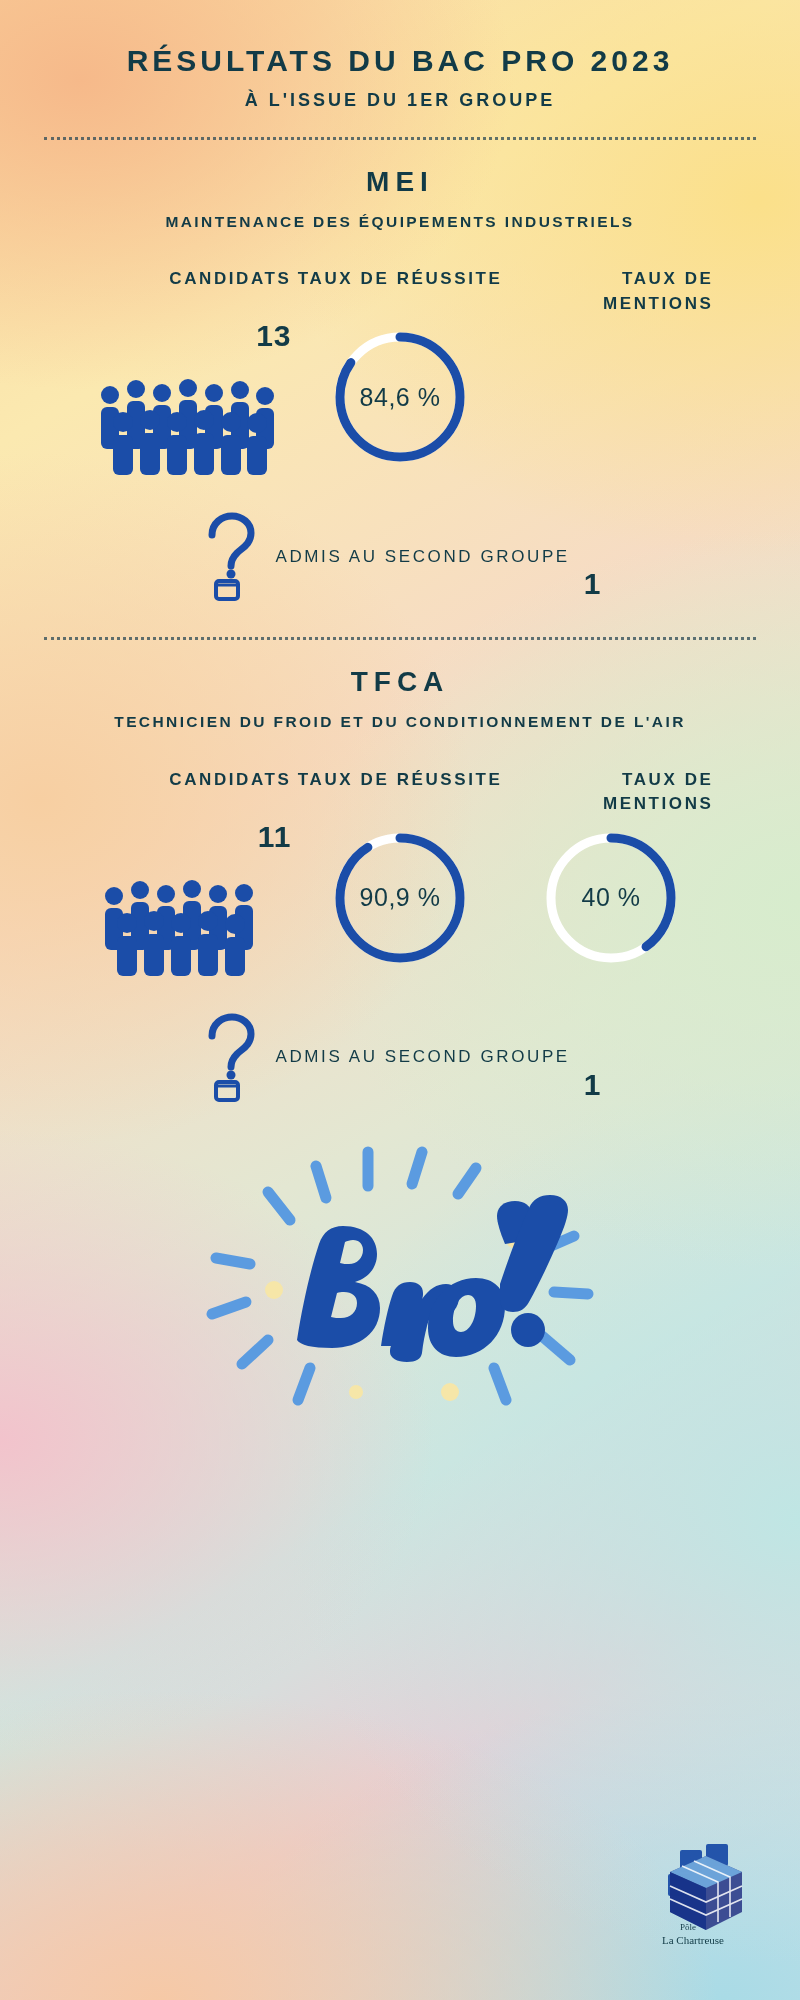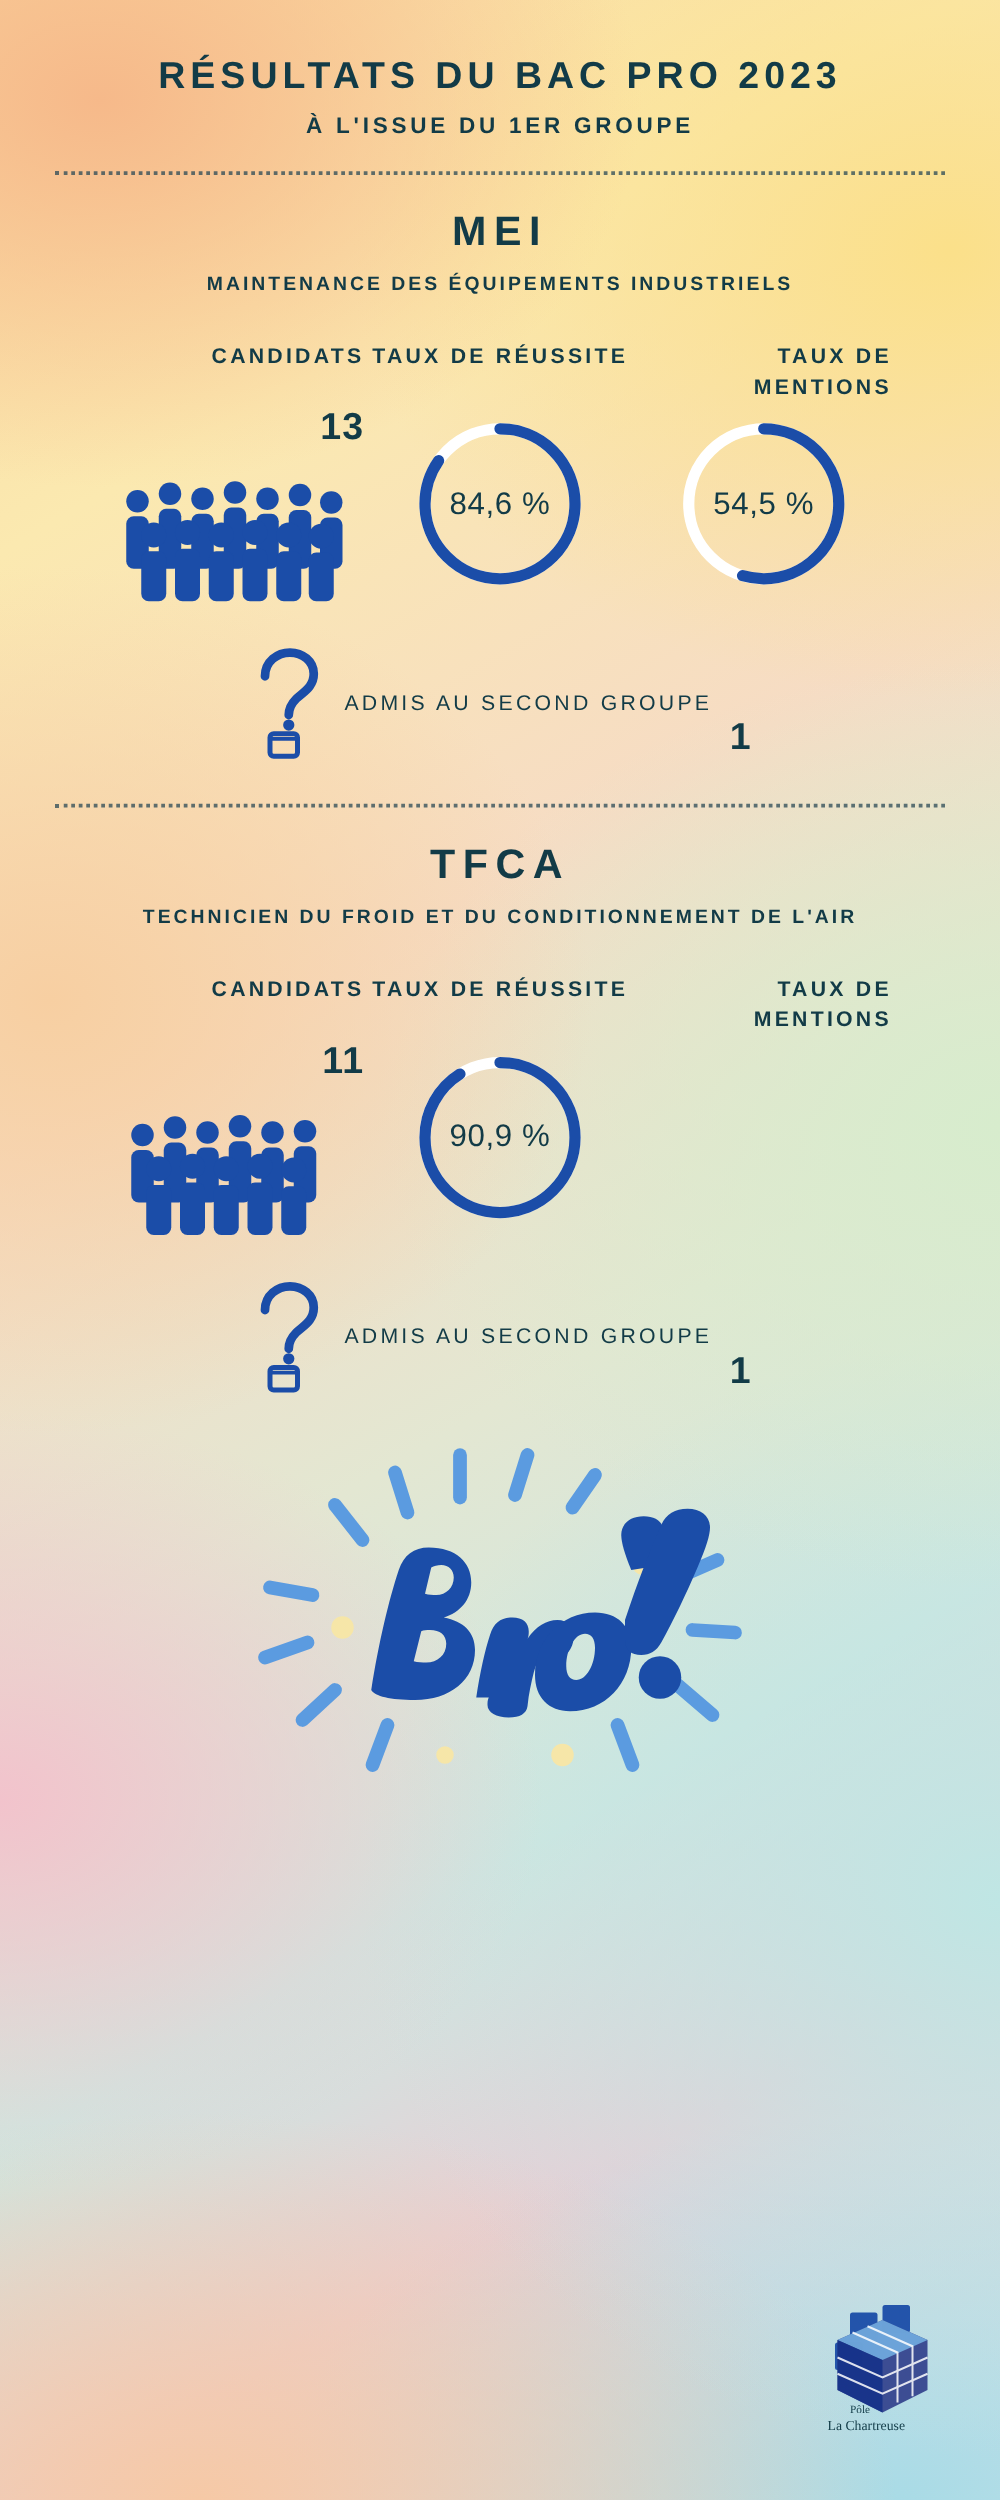--- a/index.html
+++ b/index.html
@@ -48,21 +48,21 @@
     opacity: .75;
     margin: 26px 28px 0 28px;
     height: 0;
   }
 
   .section { position: relative; }
   .section-code {
     text-align: center;
     color: #123b47;
     font-weight: bold;
-    font-size: 33px;
+    font-size: 28px;
     letter-spacing: 6px;
     margin-top: 26px;
   }
   .section-name {
     text-align: center;
     color: #123b47;
     font-weight: bold;
     font-size: 15.5px;
     letter-spacing: 2.4px;
     margin-top: 12px;
@@ -203,29 +203,20 @@
               <circle cx="70" cy="70" r="60" fill="none" stroke="#ffffff" stroke-width="9"></circle>
               <circle cx="70" cy="70" r="60" fill="none" stroke="#1b4da8" stroke-width="9" stroke-linecap="round" stroke-dasharray="318.9 376.9" stroke-dashoffset="0"></circle>
             </svg>
             <div class="value">84,6 %</div>
           </div>
         </div>
       </div>
 
       <div class="stat-col">
         <div class="stat-label">TAUX DE MENTIONS</div>
-        <div class="donut-wrap">
-          <div class="donut">
-            <svg width="140" height="140" viewBox="0 0 140 140">
-              <circle cx="70" cy="70" r="60" fill="none" stroke="#ffffff" stroke-width="9"></circle>
-              <circle cx="70" cy="70" r="60" fill="none" stroke="#1b4da8" stroke-width="9" stroke-linecap="round" stroke-dasharray="205.4 376.9" stroke-dashoffset="0"></circle>
-            </svg>
-            <div class="value">54,5 %</div>
-          </div>
-        </div>
       </div>
 
     </div>
 
     <div class="second-group">
       <div class="qmark">
         <svg width="62" height="92" viewBox="0 0 62 92" aria-hidden="true">
           <path d="M12 24c0-12 10-19 20-19s19 7 19 17c0 11-9 15-14 20-4 4-6 8-6 13" fill="none" stroke="#1b4da8" stroke-width="7" stroke-linecap="round"></path>
           <circle cx="31" cy="63" r="4.5" fill="#1b4da8"></circle>
           <rect x="16" y="70" width="22" height="18" rx="3" fill="none" stroke="#1b4da8" stroke-width="4"></rect>
@@ -290,20 +281,29 @@
               <circle cx="70" cy="70" r="60" fill="none" stroke="#ffffff" stroke-width="9"></circle>
               <circle cx="70" cy="70" r="60" fill="none" stroke="#1b4da8" stroke-width="9" stroke-linecap="round" stroke-dasharray="342.6 376.9" stroke-dashoffset="0"></circle>
             </svg>
             <div class="value">90,9 %</div>
           </div>
         </div>
       </div>
 
       <div class="stat-col">
         <div class="stat-label">TAUX DE MENTIONS</div>
+        <div class="donut-wrap">
+          <div class="donut">
+            <svg width="140" height="140" viewBox="0 0 140 140">
+              <circle cx="70" cy="70" r="60" fill="none" stroke="#ffffff" stroke-width="9"></circle>
+              <circle cx="70" cy="70" r="60" fill="none" stroke="#1b4da8" stroke-width="9" stroke-linecap="round" stroke-dasharray="150.8 376.9" stroke-dashoffset="0"></circle>
+            </svg>
+            <div class="value">40 %</div>
+          </div>
+        </div>
       </div>
 
     </div>
 
     <div class="second-group">
       <div class="qmark">
         <svg width="62" height="92" viewBox="0 0 62 92" aria-hidden="true">
           <path d="M12 24c0-12 10-19 20-19s19 7 19 17c0 11-9 15-14 20-4 4-6 8-6 13" fill="none" stroke="#1b4da8" stroke-width="7" stroke-linecap="round"></path>
           <circle cx="31" cy="63" r="4.5" fill="#1b4da8"></circle>
           <rect x="16" y="70" width="22" height="18" rx="3" fill="none" stroke="#1b4da8" stroke-width="4"></rect>

